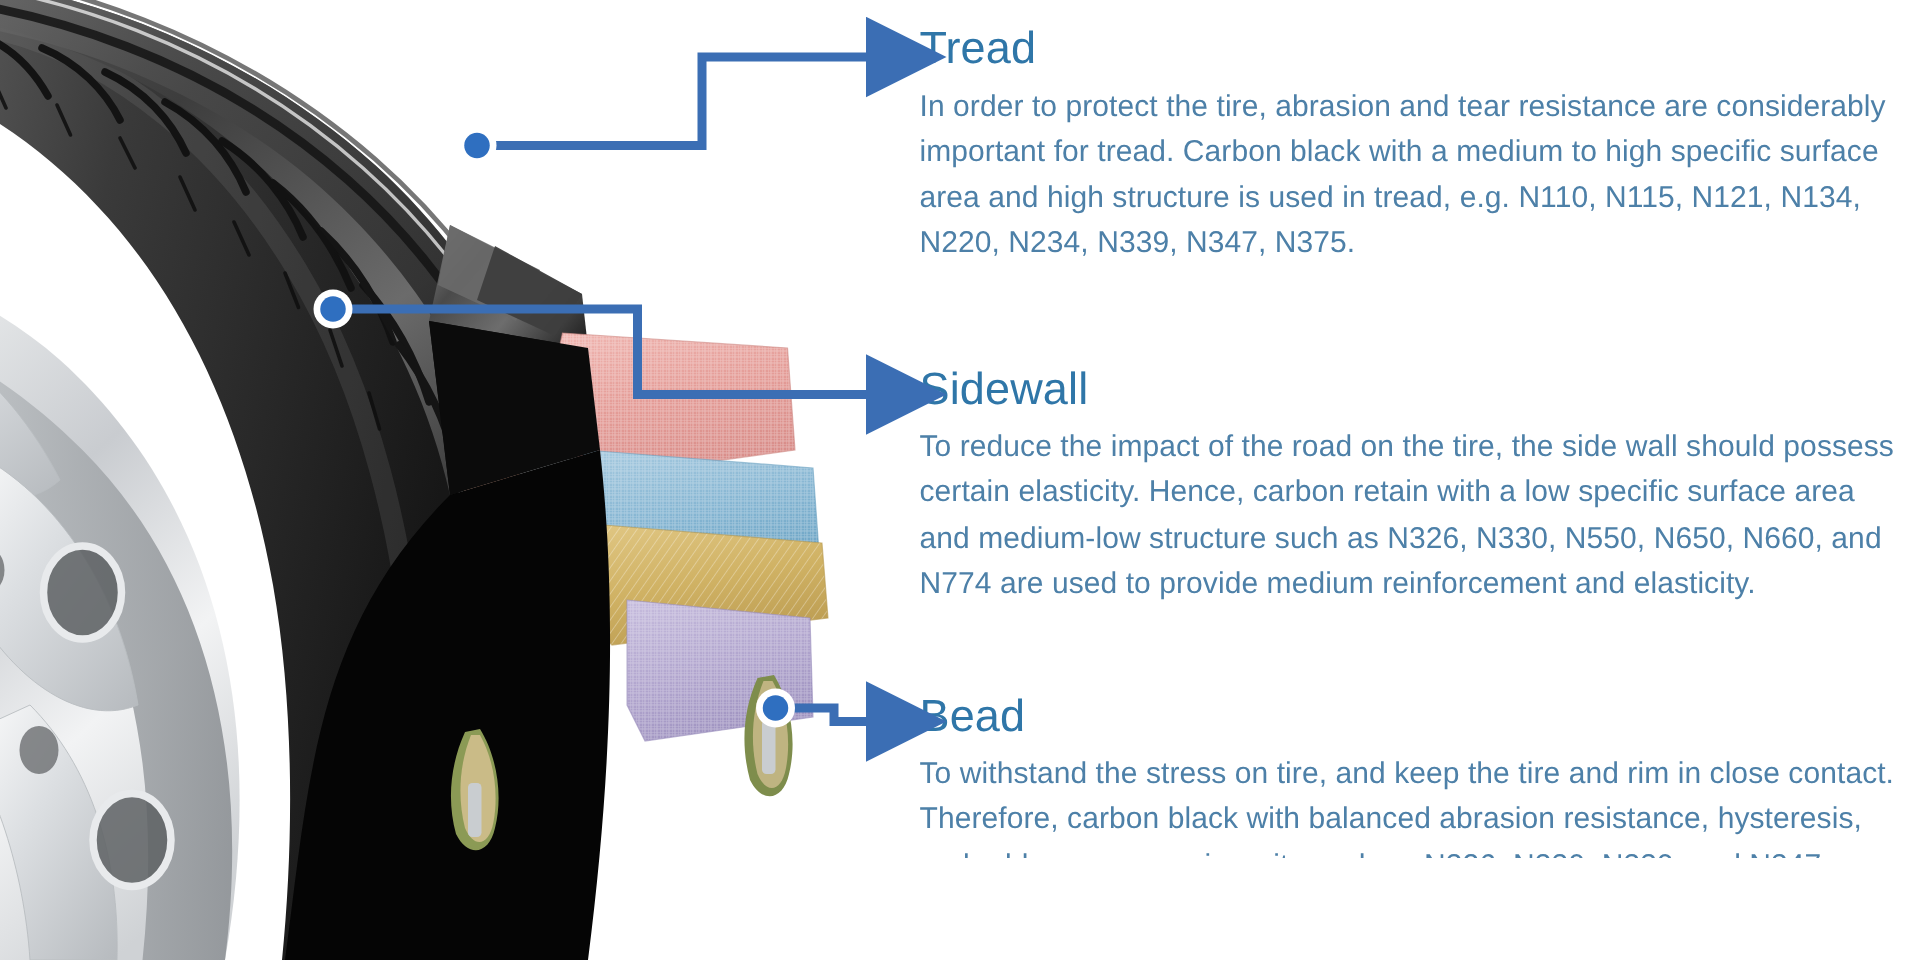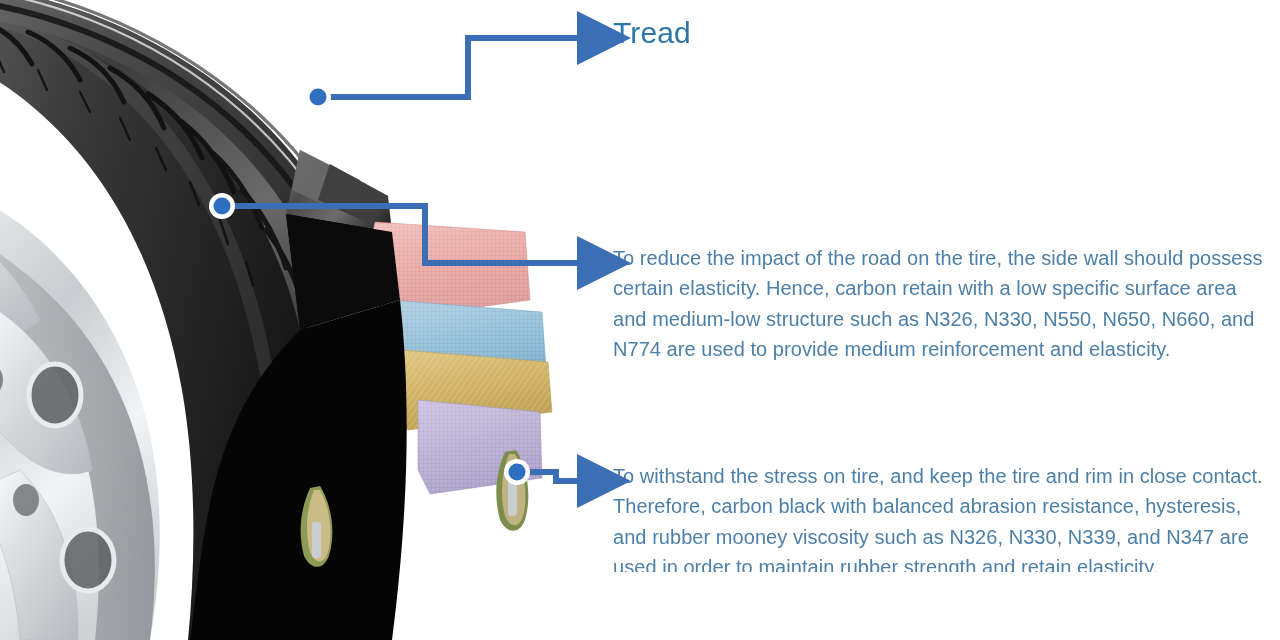--- a/index.html
+++ b/index.html
@@ -301,27 +301,30 @@
 
         <path d="M556 0 L600 0 L600 640 L560 640 C566 500 566 300 556 0 Z" fill="#ffffff"></path>
       </g>
     </svg>
   </div>
 
   <div id="text-column">
 
     <div class="section" id="section-tread">
       <h2 class="section-heading">Tread</h2>
+      <p class="section-body">In order to protect the tire, abrasion and tear resistance are considerably important for tread. Carbon black with a medium to high specific surface area and high structure is used in tread, e.g. N110, N115, N121, N134, N220, N234, N339, N347, N375.</p>
     </div>
 
     <div class="section" id="section-sidewall">
+      <h2 class="section-heading">Sidewall</h2>
       <p class="section-body">To reduce the impact of the road on the tire, the side wall should possess certain elasticity. Hence, carbon retain with a low specific surface area and medium-low structure such as N326, N330, N550, N650, N660, and N774 are used to provide medium reinforcement and elasticity.</p>
     </div>
 
     <div class="section" id="section-bead">
+      <h2 class="section-heading">Bead</h2>
       <p class="section-body">To withstand the stress on tire, and keep the tire and rim in close contact. Therefore, carbon black with balanced abrasion resistance, hysteresis, and rubber mooney viscosity such as N326, N330, N339, and N347 are used in order to maintain rubber strength and retain elasticity.</p>
     </div>
 
   </div>
 
   <svg id="callouts" viewBox="0 0 1280 640" xmlns="http://www.w3.org/2000/svg">
     <defs>
       <marker id="arrowBlue" markerWidth="9" markerHeight="9" refX="1" refY="4.5" orient="auto" markerUnits="strokeWidth">
         <path d="M0 0 L9 4.5 L0 9 Z" fill="#3b6eb4"></path>
       </marker>

